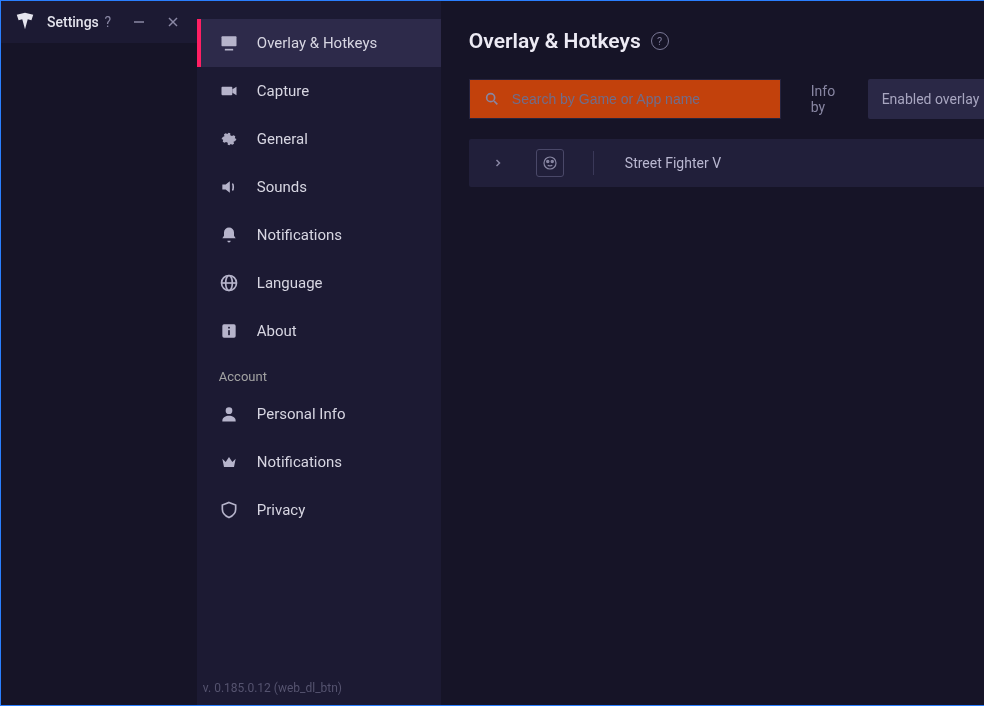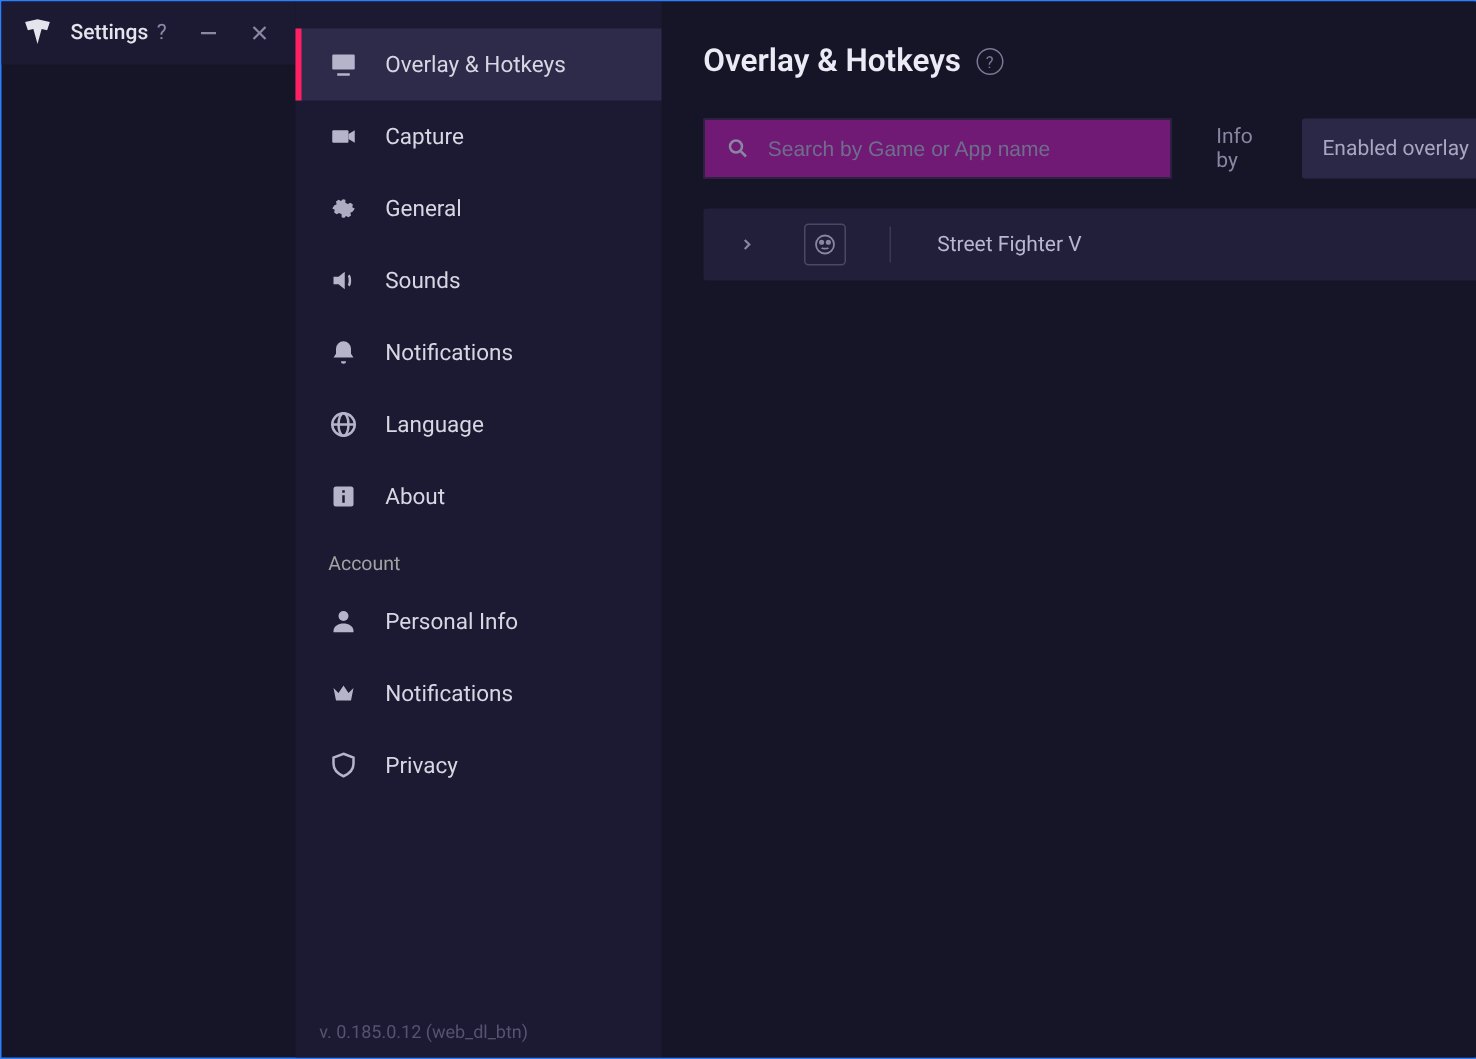--- a/index.html
+++ b/index.html
@@ -95,21 +95,21 @@
   background: #ff1f63;
 }
 .section-label {
   padding: 14px 22px 6px 22px;
   color: #a3a3a3;
   font-size: 13px;
 }
 .version {
   position: absolute;
   bottom: 10px;
-  left: 16px;
+  left: 6px;
   color: #55536f;
   font-size: 12px;
 }
 .main {
   flex: 1;
   background: #161427;
   padding: 28px 28px 0 28px;
   display: flex;
   flex-direction: column;
 }
@@ -136,21 +136,21 @@
   font-size: 11px;
 }
 .toolbar {
   display: flex;
   align-items: center;
   gap: 18px;
   margin-bottom: 20px;
 }
 .search-box {
   flex: 0 0 312px;
-  background: #701a75;
+  background: #c2410c;
   border: 1px solid #26243f;
   height: 40px;
   display: flex;
   align-items: center;
   padding: 0 14px;
   gap: 12px;
 }
 .search-box input {
   background: transparent;
   border: none;

